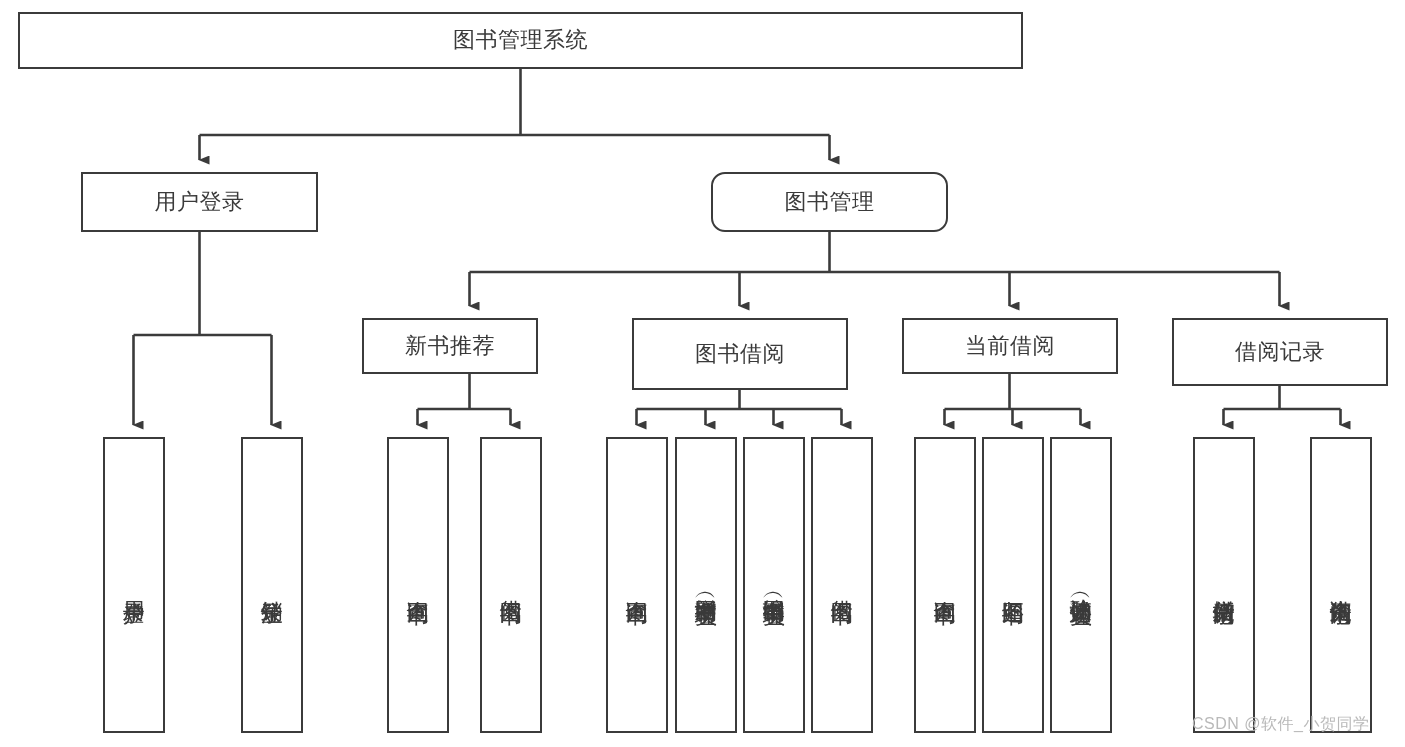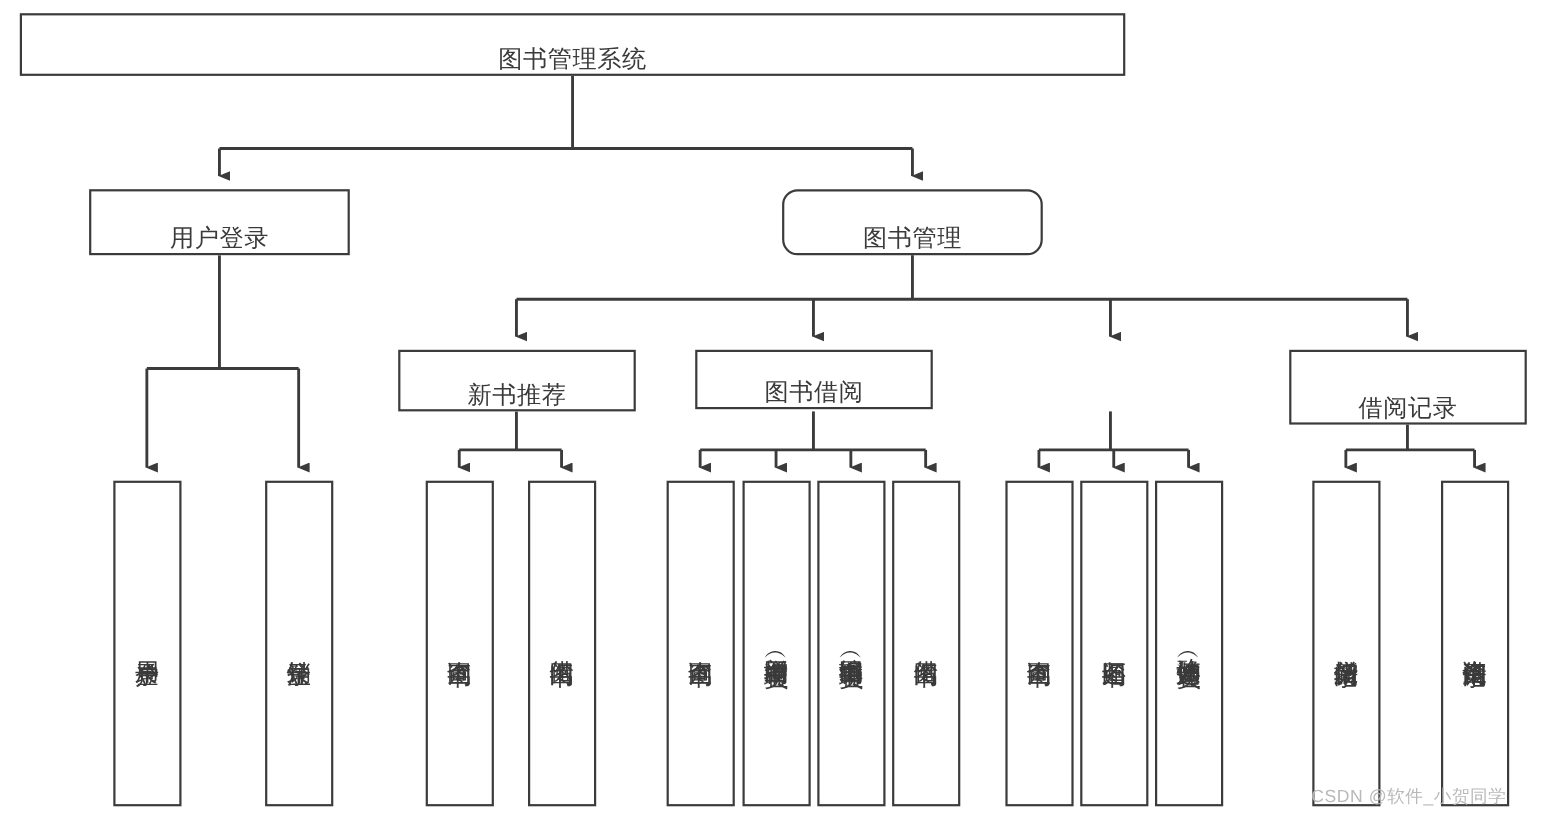--- a/index.html
+++ b/index.html
@@ -24,21 +24,21 @@
     width: 1405px;
     height: 747px;
     pointer-events: none;
   }
   .node {
     position: absolute;
     box-sizing: border-box;
     border: 2px solid #3b3b3b;
     background: #ffffff;
     display: flex;
-    align-items: flex-end;
+    align-items: center;
     justify-content: center;
     color: #333333;
   }
   .node-label {
     text-align: center;
     line-height: 1.12;
     color: #3a3a3a;
   }
   .node.horizontal .node-label {
     font-size: 22px;
@@ -126,25 +126,28 @@
     <span class="node-label">图书管理系统</span>
   </div>
 
   <div class="node horizontal" style="left:81px; top:172px; width:237px; height:60px;">
     <span class="node-label">用户登录</span>
   </div>
   <div class="node horizontal" style="left:711px; top:172px; width:237px; height:60px;border-radius:14px;">
     <span class="node-label">图书管理</span>
   </div>
 
-  <div class="node horizontal" style="left:362px; top:318px; width:216px; height:56px;">
+  <div class="node horizontal" style="left:362px; top:318px; width:176px; height:56px;">
     <span class="node-label">新书推荐</span>
   </div>
-  <div class="node horizontal" style="left:632px; top:318px; width:216px; height:54px;">
+  <div class="node horizontal" style="left:632px; top:318px; width:216px; height:72px;">
     <span class="node-label">图书借阅</span>
+  </div>
+  <div class="node horizontal" style="left:902px; top:318px; width:216px; height:56px;">
+    <span class="node-label">当前借阅</span>
   </div>
   <div class="node horizontal" style="left:1172px; top:318px; width:216px; height:68px;">
     <span class="node-label">借阅记录</span>
   </div>
 
   <div class="node leaf" style="left:103px; top:437px; width:62px; height:296px;">
     <span class="node-label">用户登录</span>
   </div>
   <div class="node leaf" style="left:241px; top:437px; width:62px; height:296px;">
     <span class="node-label">注销登录</span>

